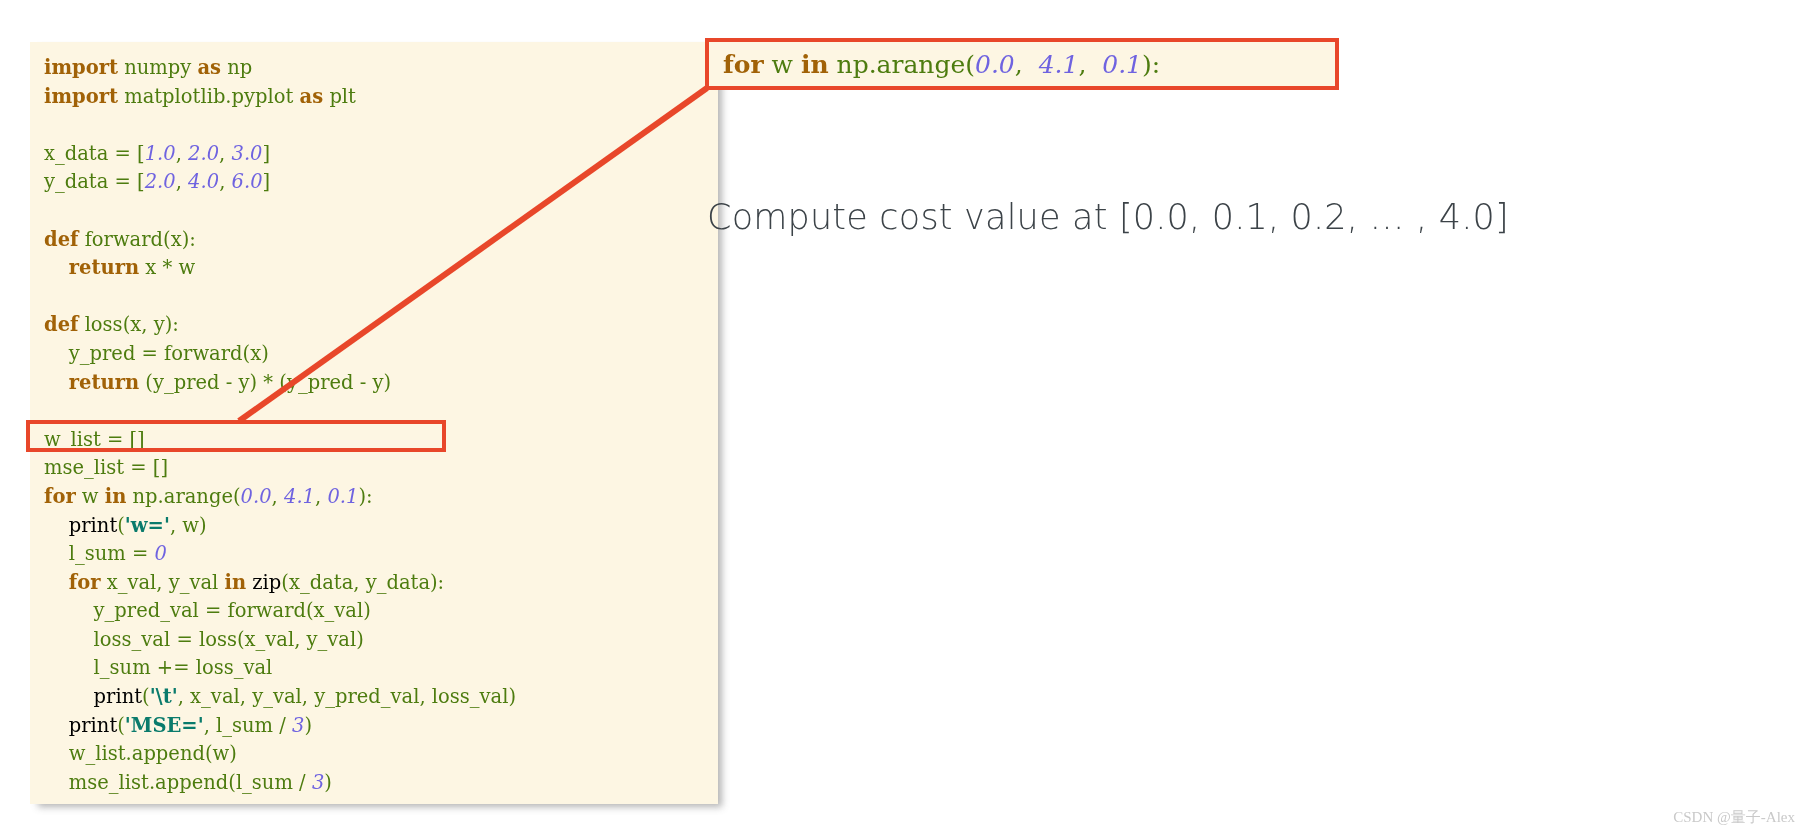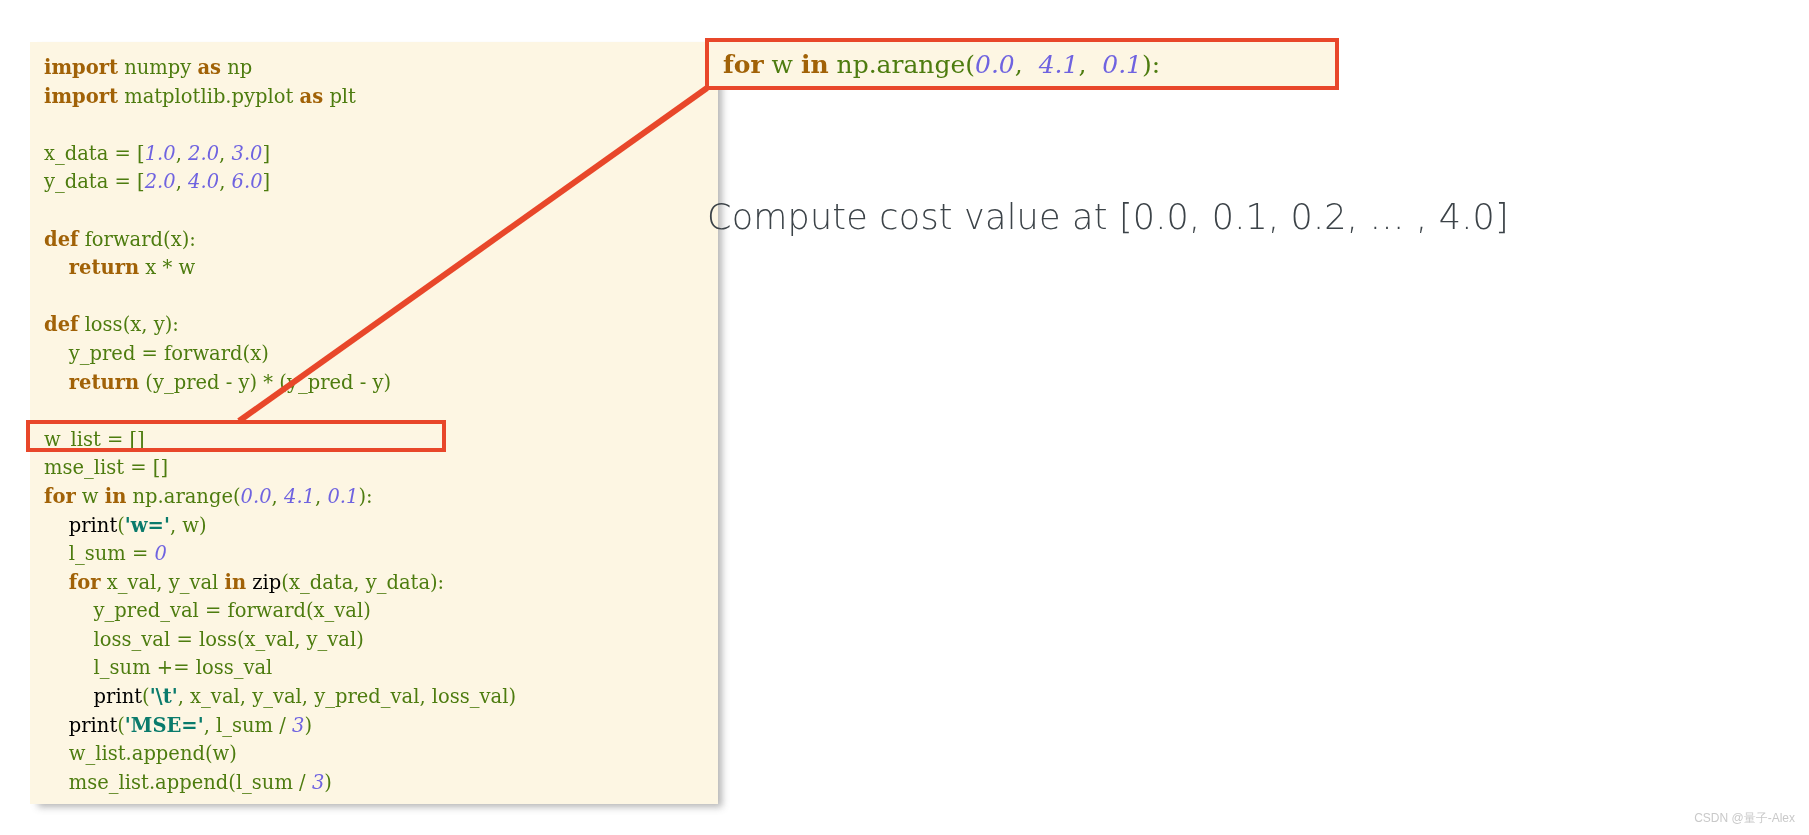--- a/index.html
+++ b/index.html
@@ -100,22 +100,22 @@
     white-space: pre;
     letter-spacing: 0.2px;
     margin-top: 12px;
   }
 
   
   #watermark {
     position: absolute;
     right: 14px;
     bottom: 8px;
-    font-family: Liberation Sans, sans-serif;
-    font-size: 12px;
+    font-family: Liberation Serif, serif;
+    font-size: 15px;
     color: #c9c9c9;
     white-space: pre;
   }
 </style>
 </head>
 <body>
 
 <div id="code-panel" style="background: rgb(253, 246, 227);">
   <div id="code-listing"><div class="cl"><span class="kw">import</span><span class="name"> numpy </span><span class="kw">as</span><span class="name"> np</span></div><div class="cl"><span class="kw">import</span><span class="name"> matplotlib.pyplot </span><span class="kw">as</span><span class="name"> plt</span></div><div class="cl">&nbsp;</div><div class="cl"><span class="name">x_data = [</span><span class="num">1.0</span><span class="name">, </span><span class="num">2.0</span><span class="name">, </span><span class="num">3.0</span><span class="name">]</span></div><div class="cl"><span class="name">y_data = [</span><span class="num">2.0</span><span class="name">, </span><span class="num">4.0</span><span class="name">, </span><span class="num">6.0</span><span class="name">]</span></div><div class="cl">&nbsp;</div><div class="cl"><span class="kw">def</span><span class="name"> forward(x):</span></div><div class="cl"><span class="name">    </span><span class="kw">return</span><span class="name"> x * w</span></div><div class="cl">&nbsp;</div><div class="cl"><span class="kw">def</span><span class="name"> loss(x, y):</span></div><div class="cl"><span class="name">    y_pred = forward(x)</span></div><div class="cl"><span class="name">    </span><span class="kw">return</span><span class="name"> (y_pred - y) * (y_pred - y)</span></div><div class="cl">&nbsp;</div><div class="cl"><span class="name">w_list = []</span></div><div class="cl"><span class="name">mse_list = []</span></div><div class="cl"><span class="kw">for</span><span class="name"> w </span><span class="kw">in</span><span class="name"> np.arange(</span><span class="num">0.0</span><span class="name">, </span><span class="num">4.1</span><span class="name">, </span><span class="num">0.1</span><span class="name">):</span></div><div class="cl"><span class="name">    </span><span class="fn">print</span><span class="name">(</span><span class="str">'w='</span><span class="name">, w)</span></div><div class="cl"><span class="name">    l_sum = </span><span class="num">0</span></div><div class="cl"><span class="name">    </span><span class="kw">for</span><span class="name"> x_val, y_val </span><span class="kw">in</span><span class="name"> </span><span class="fn">zip</span><span class="name">(x_data, y_data):</span></div><div class="cl"><span class="name">        y_pred_val = forward(x_val)</span></div><div class="cl"><span class="name">        loss_val = loss(x_val, y_val)</span></div><div class="cl"><span class="name">        l_sum += loss_val</span></div><div class="cl"><span class="name">        </span><span class="fn">print</span><span class="name">(</span><span class="str">'\t'</span><span class="name">, x_val, y_val, y_pred_val, loss_val)</span></div><div class="cl"><span class="name">    </span><span class="fn">print</span><span class="name">(</span><span class="str">'MSE='</span><span class="name">, l_sum / </span><span class="num">3</span><span class="name">)</span></div><div class="cl"><span class="name">    w_list.append(w)</span></div><div class="cl"><span class="name">    mse_list.append(l_sum / </span><span class="num">3</span><span class="name">)</span></div></div>
 </div>

